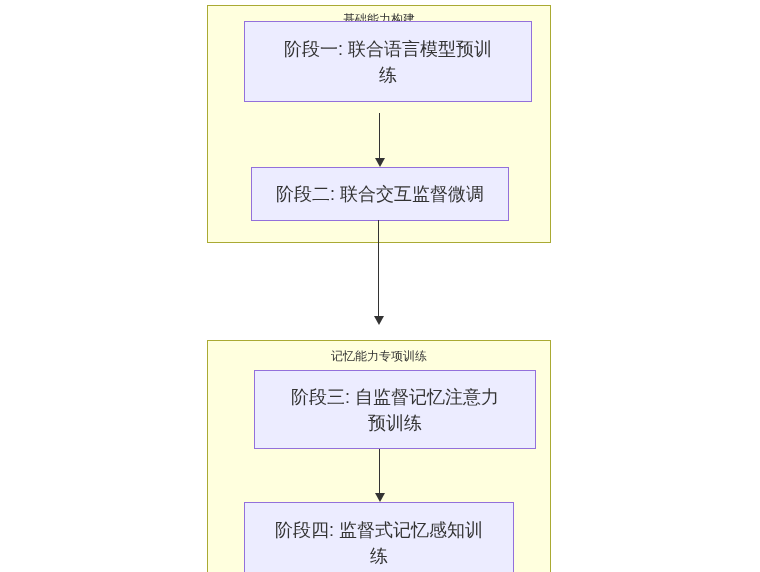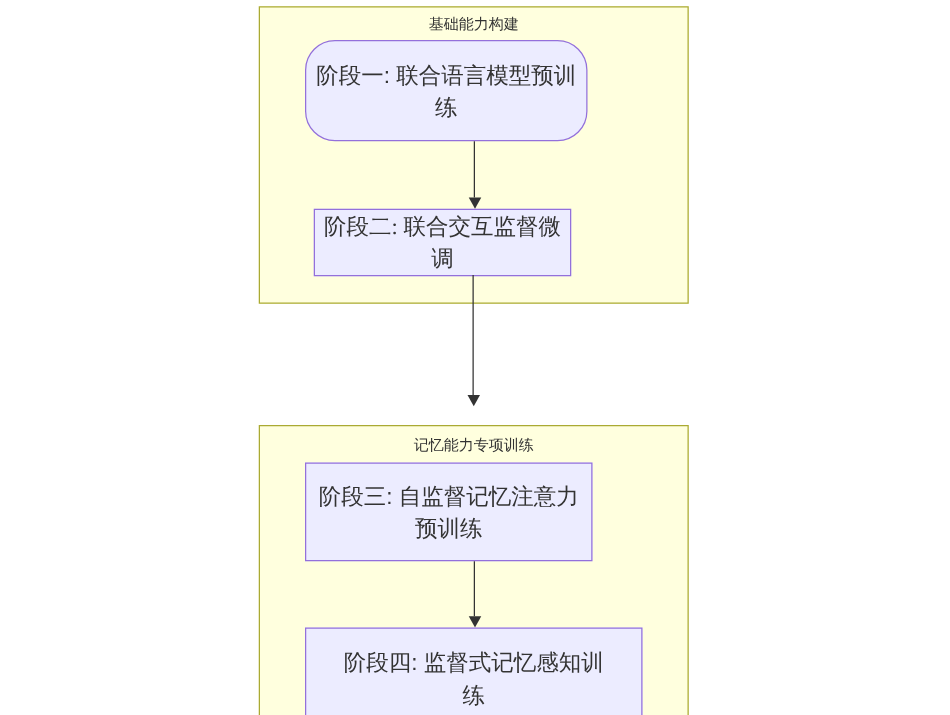--- a/index.html
+++ b/index.html
@@ -39,23 +39,23 @@
     display: flex;
     align-items: center;
     justify-content: center;
     text-align: center;
     font-size: 18px;
     line-height: 26px;
     color: var(--text, #333333);
     z-index: 2;
   }
   .node-label { white-space: pre-line; display: block; }
-  .node-stage1 { left: 36px; top: 26px;  width: 226px; height: 81px; border-radius: 24px; }
-  .node-stage2 { left: 43px; top: 161px; width: 206px; height: 54px; font-family: Liberation Serif, serif; }
-  .node-stage3 { left: 36px; top: 29px;  width: 230px; height: 79px; text-align: center; }
+  .node-stage1 { left: 36px; top: 15px;  width: 288px; height: 81px; }
+  .node-stage2 { left: 43px; top: 161px; width: 258px; height: 54px; }
+  .node-stage3 { left: 46px; top: 29px;  width: 282px; height: 79px; text-align: center; }
   .node-stage4 { left: 36px; top: 161px; width: 270px; height: 81px; text-align: center; }
   .edge-line {
     position: absolute;
     width: 1.5px;
     background: var(--edge, #333333);
     z-index: 3;
   }
   .edge-head {
     position: absolute;
     width: 0; height: 0;

